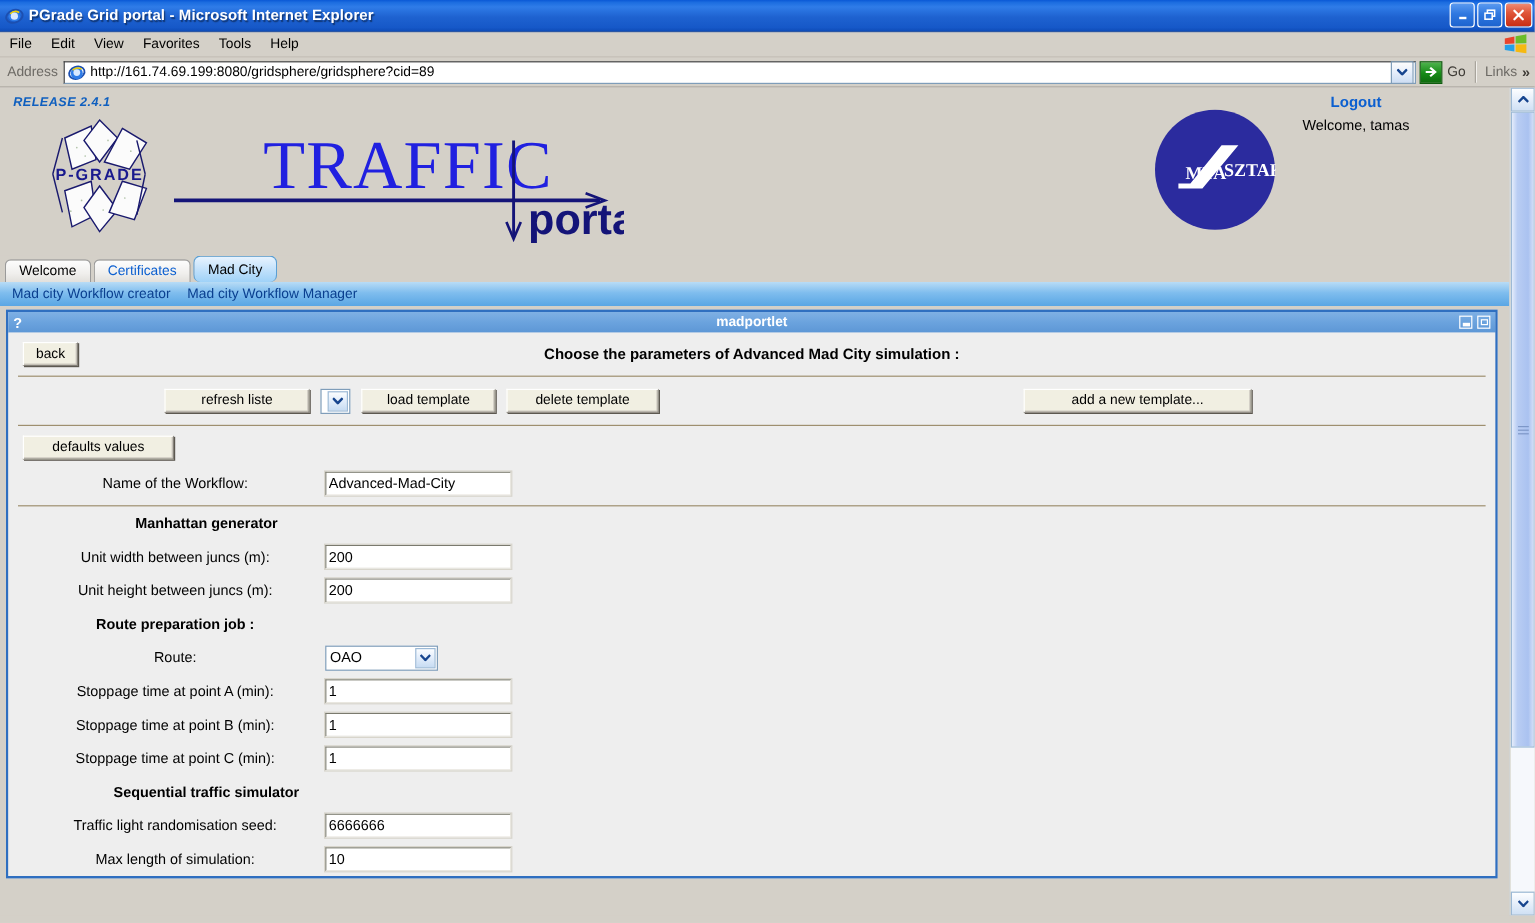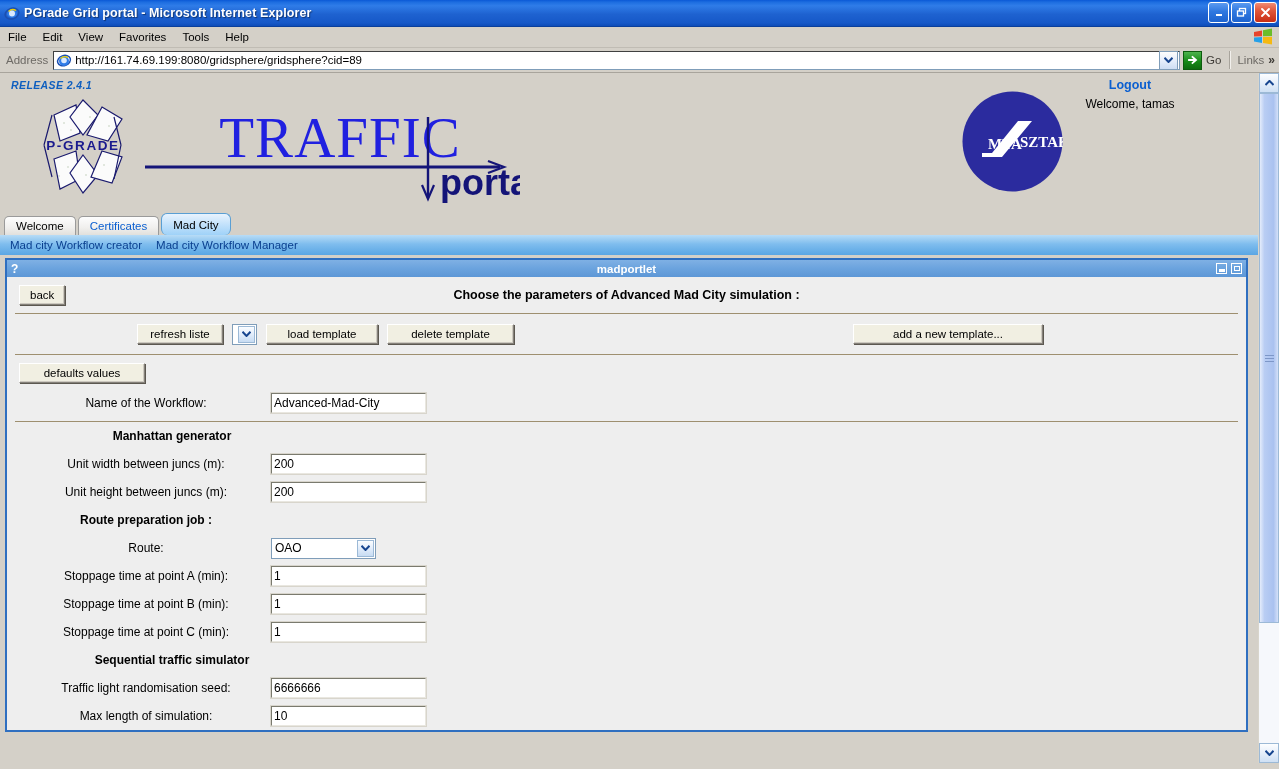--- a/index.html
+++ b/index.html
@@ -431,21 +431,21 @@
     font-family: "Liberation Sans", sans-serif;
     font-size: 12px;
     color: #000;
     background: #ffffff;
     border: 1px solid;
     border-color: #7a7a6e #e9e7e0 #e9e7e0 #7a7a6e;
     outline: 1px solid #d8d5cc;
     padding: 1px 2px;
   }
   .sel {
-    width: 105px;
+    width: 94px;
     height: 21px;
     box-sizing: border-box;
     background: #ffffff;
     border: 1px solid #7f9db9;
     display: flex;
     align-items: center;
     font-size: 12px;
     color: #000;
     padding-left: 3px;
     cursor: pointer;
@@ -663,21 +663,21 @@
 
         <div class="row-back">
           <button class="btn">back</button>
           <span class="page-heading">Choose the parameters of Advanced Mad City simulation :</span>
         </div>
 
         <div class="hr"></div>
 
         <div class="toolbar-row">
           <div class="tb-group">
-            <button class="btn" style="width:86px">refresh liste</button>
+            <button class="btn" style="width:121px">refresh liste</button>
             <div class="tpl-select">
               <span class="arrowbox">
                 <svg class="chev" width="9" height="6" viewBox="0 0 9 6">
                     <path d="M0.5 0.8 L4.5 5 L8.5 0.8" fill="none" stroke="#17458f" stroke-width="2"></path>
                   </svg>
               </span>
             </div>
             <button class="btn" style="width:112px">load template</button>
             <button class="btn" style="width:127px">delete template</button>
           </div>

